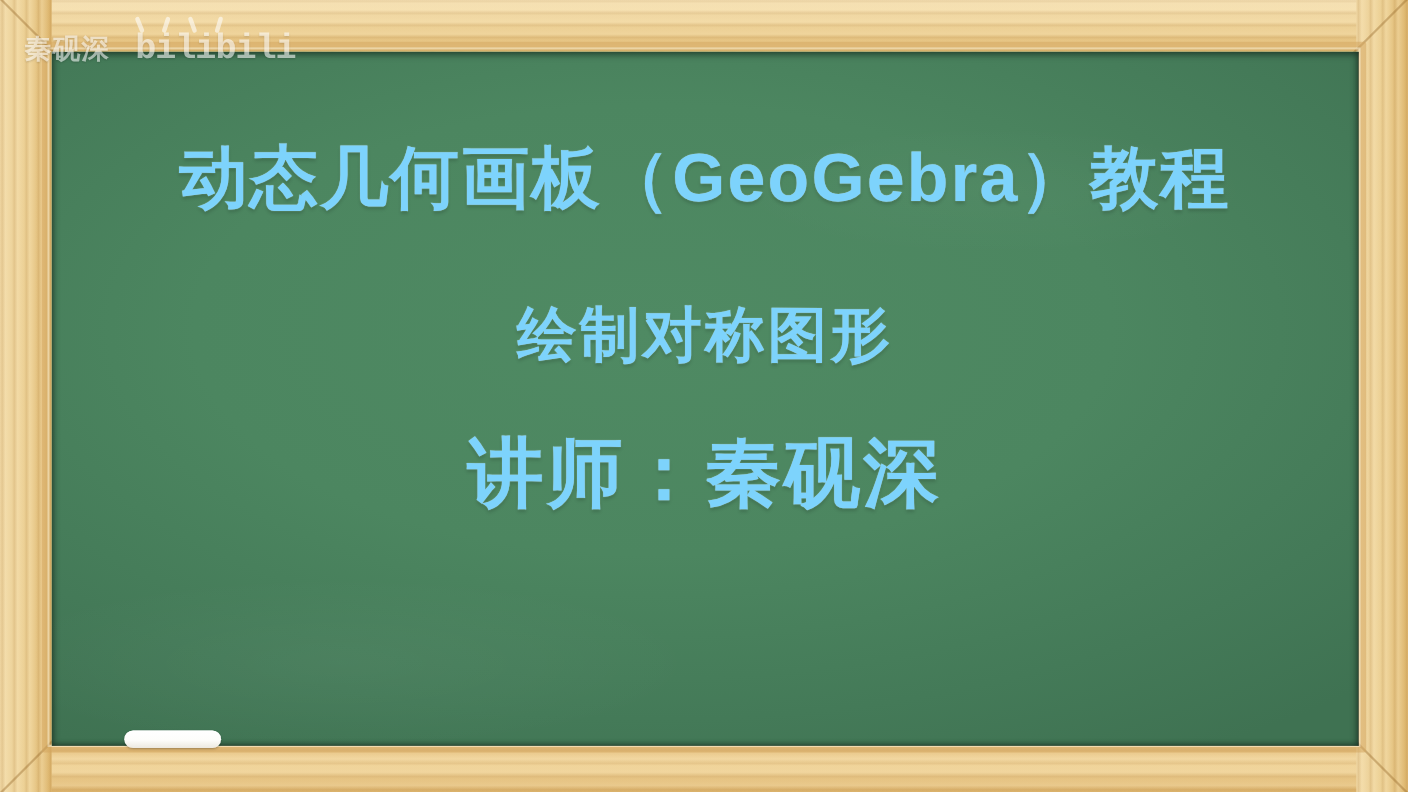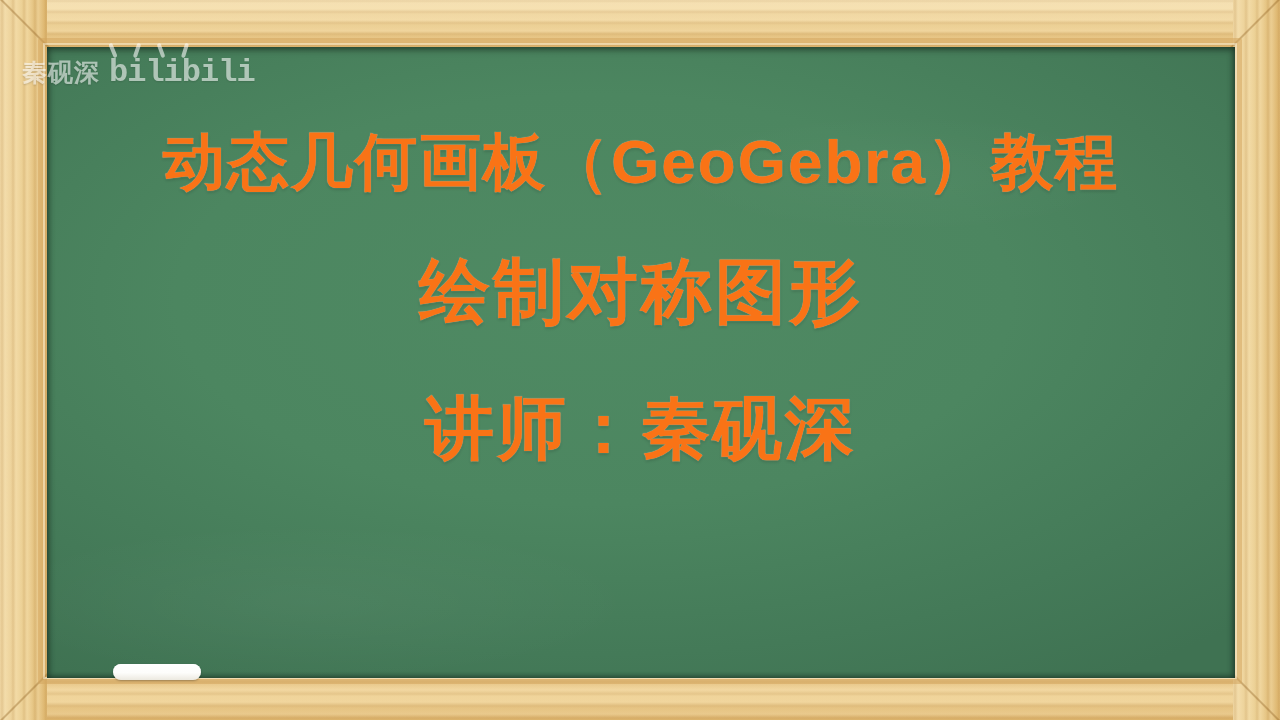--- a/index.html
+++ b/index.html
@@ -119,24 +119,23 @@
     pointer-events: none;
   }
 
   
   .watermark {
     position: absolute;
     left: 22px;
     top: 26px;
     display: flex;
     align-items: center;
-    gap: 9px;
+    gap: 23px;
     z-index: 6;
     opacity: 0.72;
-    margin-top: 28px;
   }
   .wm-name {
     font-size: 25px;
     font-weight: 700;
     color: rgba(255,255,255,0.78);
     letter-spacing: 1px;
     text-shadow: 0 1px 2px rgba(0,0,0,0.22);
     white-space: nowrap;
   }
   .wm-logo {
@@ -169,37 +168,37 @@
     top: 47px;
     width: 1188px;
     height: 631px;
     z-index: 5;
     display: flex;
     flex-direction: column;
     align-items: center;
     pointer-events: none;
   }
   .chalk-line {
-    color: #f97316;
+    color: #7dd3fc;
     font-weight: 700;
     text-align: right;
     white-space: nowrap;
     font-family: "Liberation Sans", "DejaVu Sans", sans-serif;
     text-shadow:
       0 0 1px rgba(255,255,255,0.55),
       0 2px 3px rgba(0,0,0,0.14);
   }
   .line-title {
     margin-top: 73px;
     font-size: 62px;
     letter-spacing: 2px;
   }
   .line-subtitle {
-    margin-top: 41px;
-    font-size: 71px;
+    margin-top: 65px;
+    font-size: 54px;
     letter-spacing: 3px;
   }
   .line-presenter {
     margin-top: 43px;
     font-size: 69px;
     letter-spacing: 3px;
   }
 
   
   .chalk-stick {

